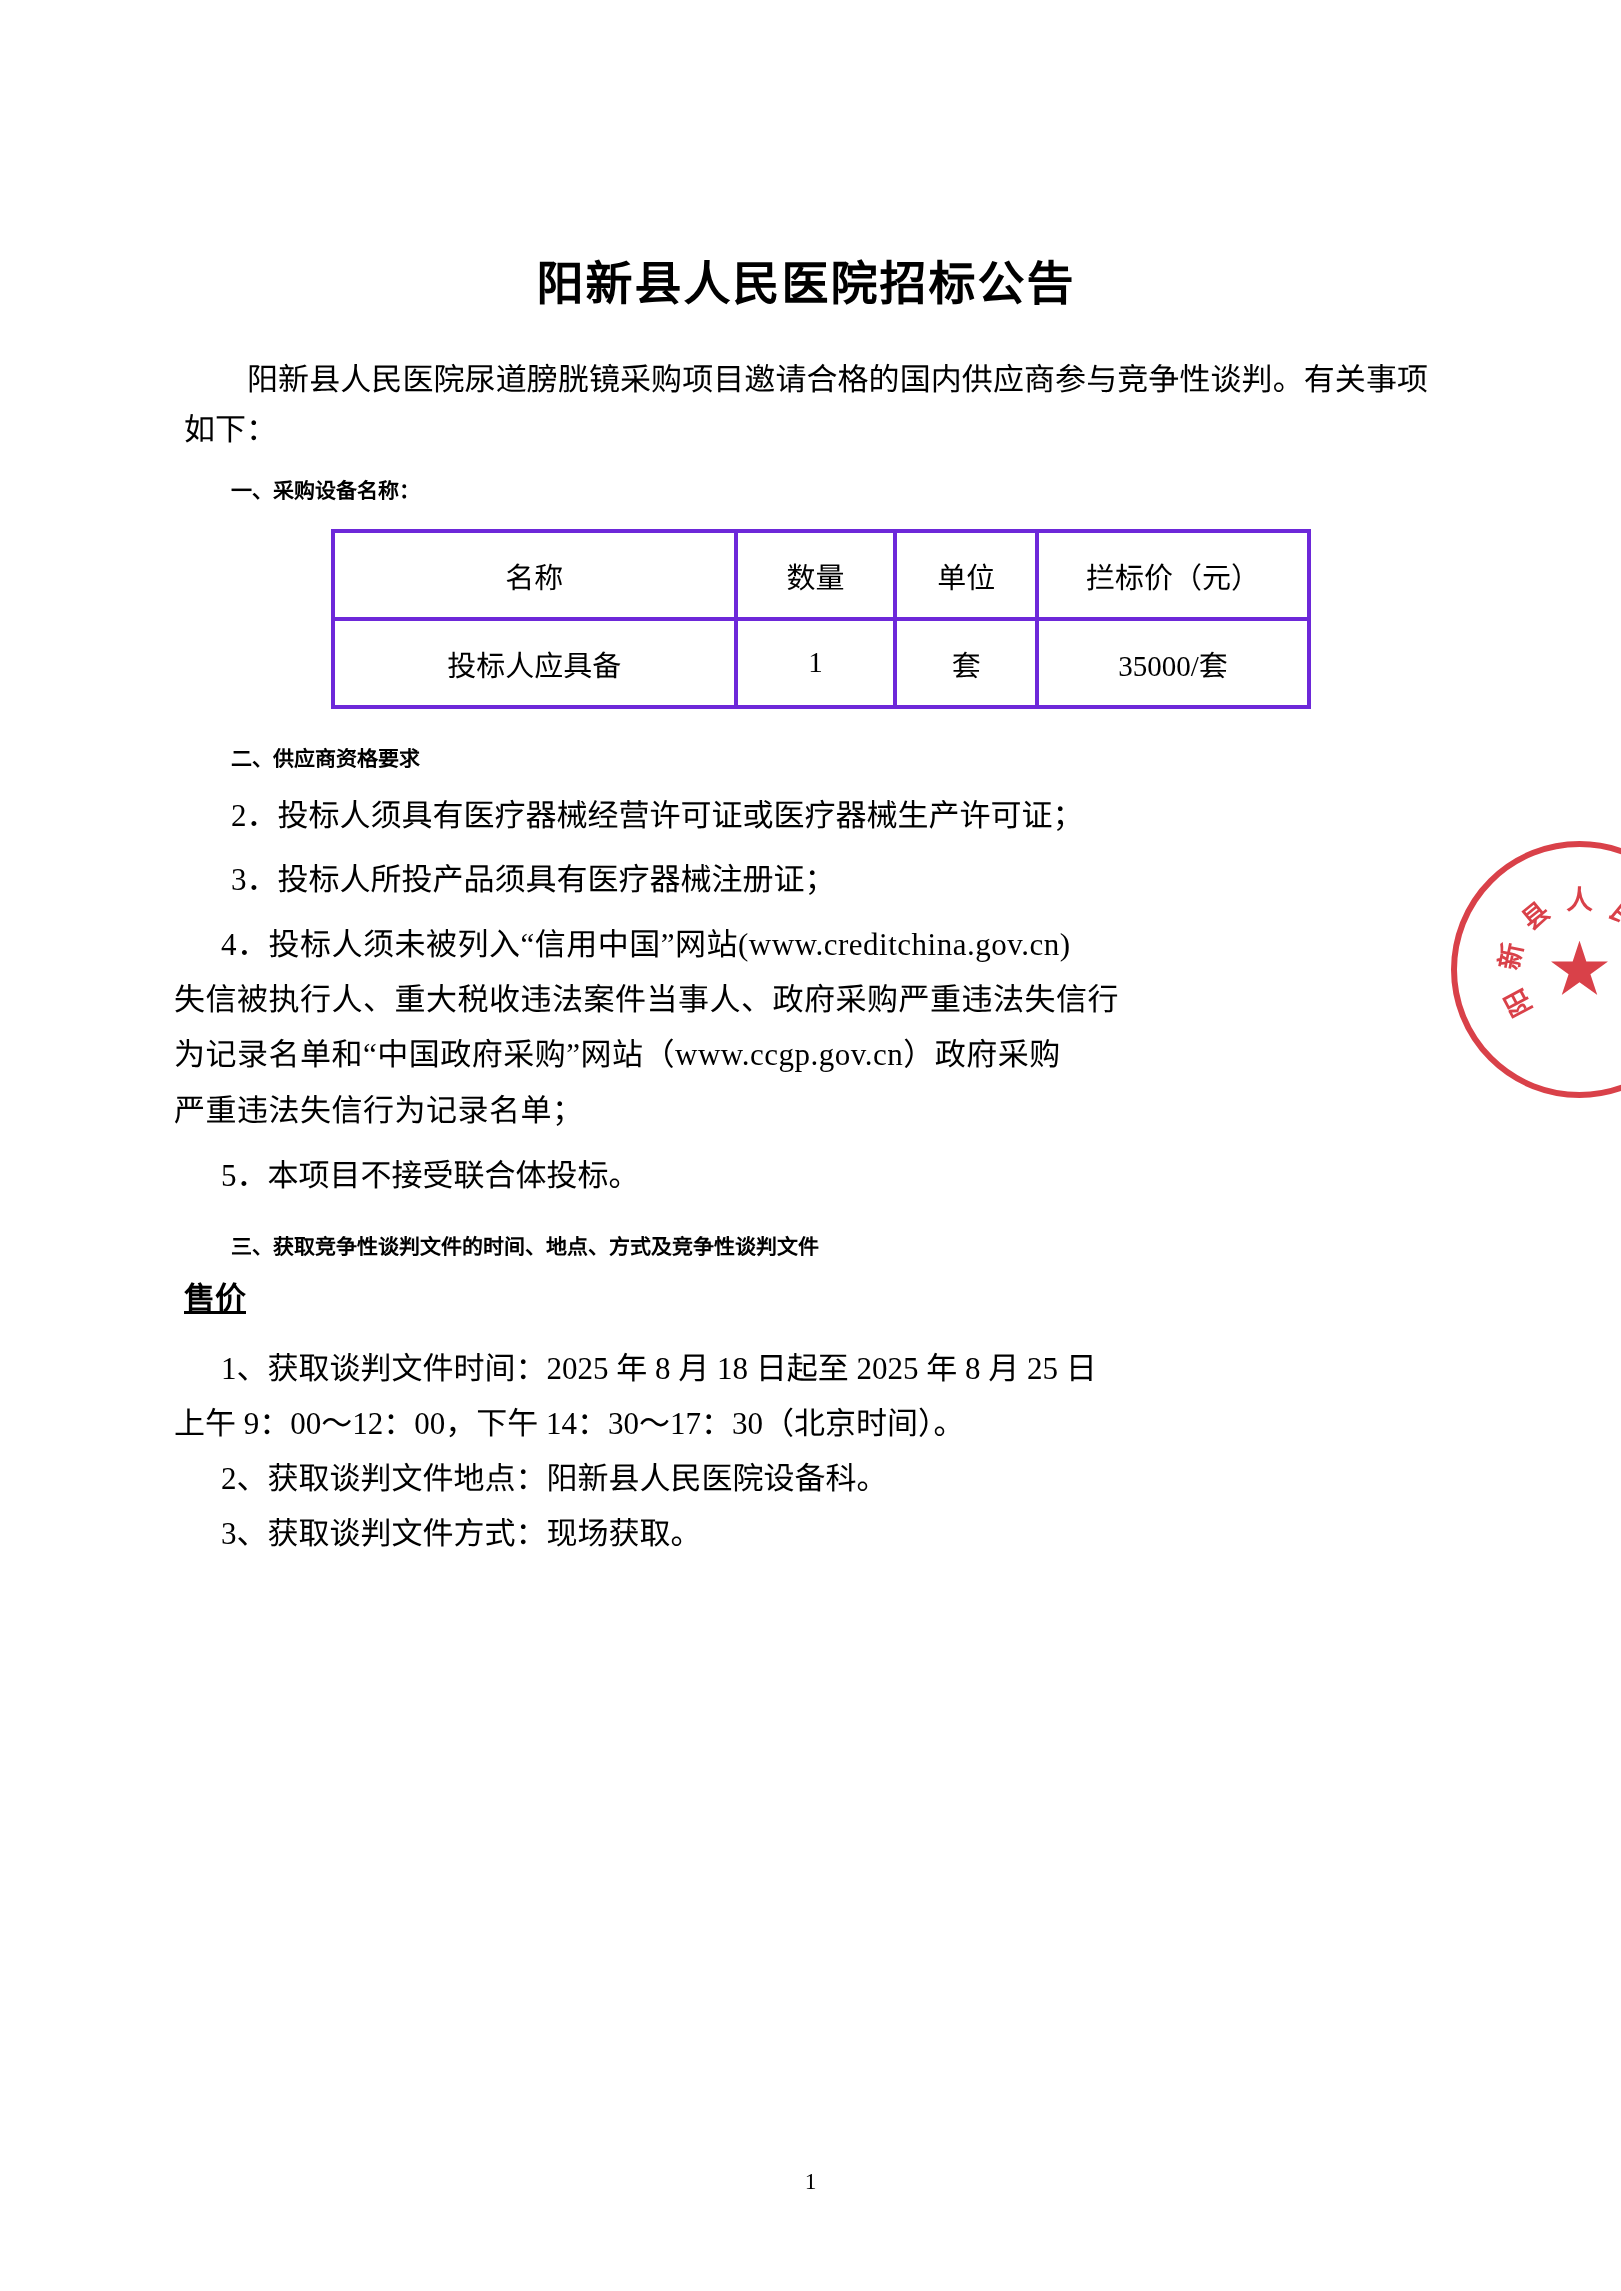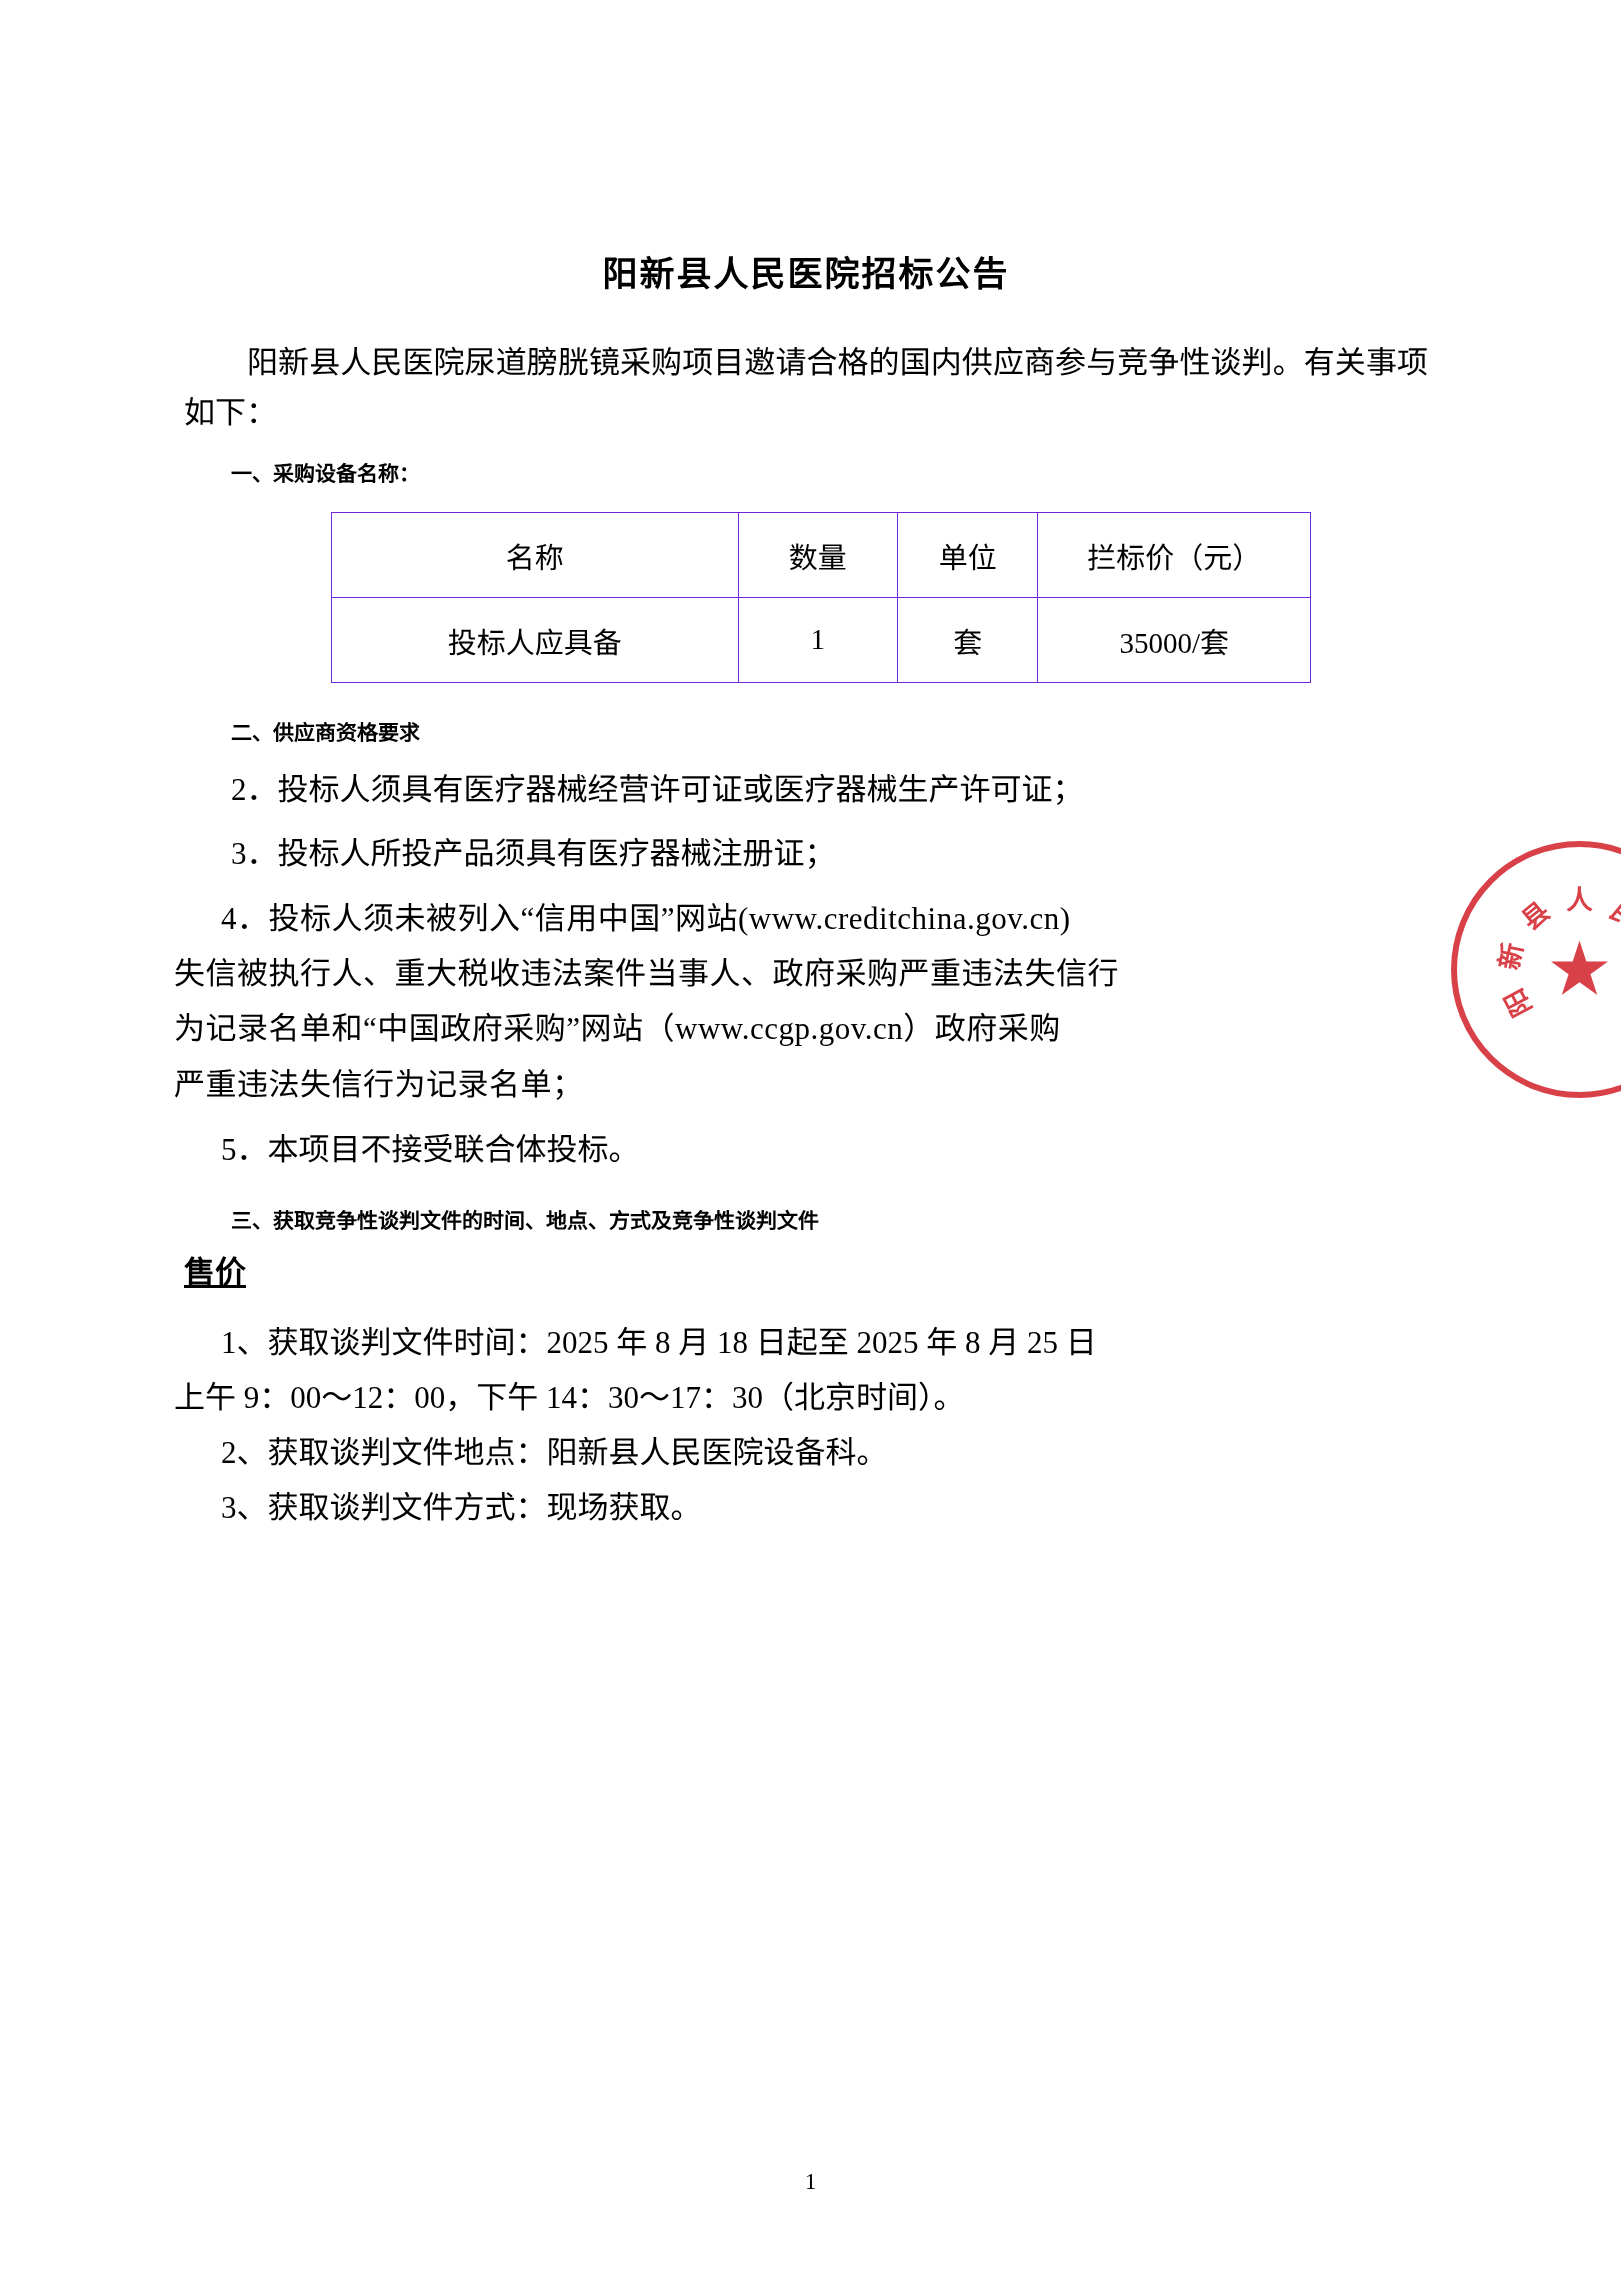--- a/index.html
+++ b/index.html
@@ -25,21 +25,21 @@
   }
   .content {
     position: absolute;
     left: 174px;
     top: 0;
     width: 1264px;
   }
 
   .doc-title {
     text-align: center;
-    font-size: 35px;
+    font-size: 47px;
     font-weight: bold;
     letter-spacing: 2px;
     margin-top: 245px;
     margin-bottom: 41px;
     font-family: Liberation Mono, monospace;
   }
 
   p {
     margin: 10px;
     font-size: 31px;
@@ -75,21 +75,21 @@
     line-height: 1.6;
     text-decoration: underline;
   }
 
   table.items {
     border-collapse: collapse;
     margin: 21.6px 0 33px 157px;
     width: 980px;
   }
   table.items td, table.items th {
-    border: 1px solid #6d28d9;
+    border: 4px solid #6d28d9;
     font-size: 29px;
     font-weight: normal;
     text-align: center;
     height: 76px;
     padding: 3.9px 0;
   }
   table.items .c-name { width: 431px; }
   table.items .c-qty  { width: 167px; }
   table.items .c-unit { width: 147px; }
   table.items .c-price{ width: 284px; }

